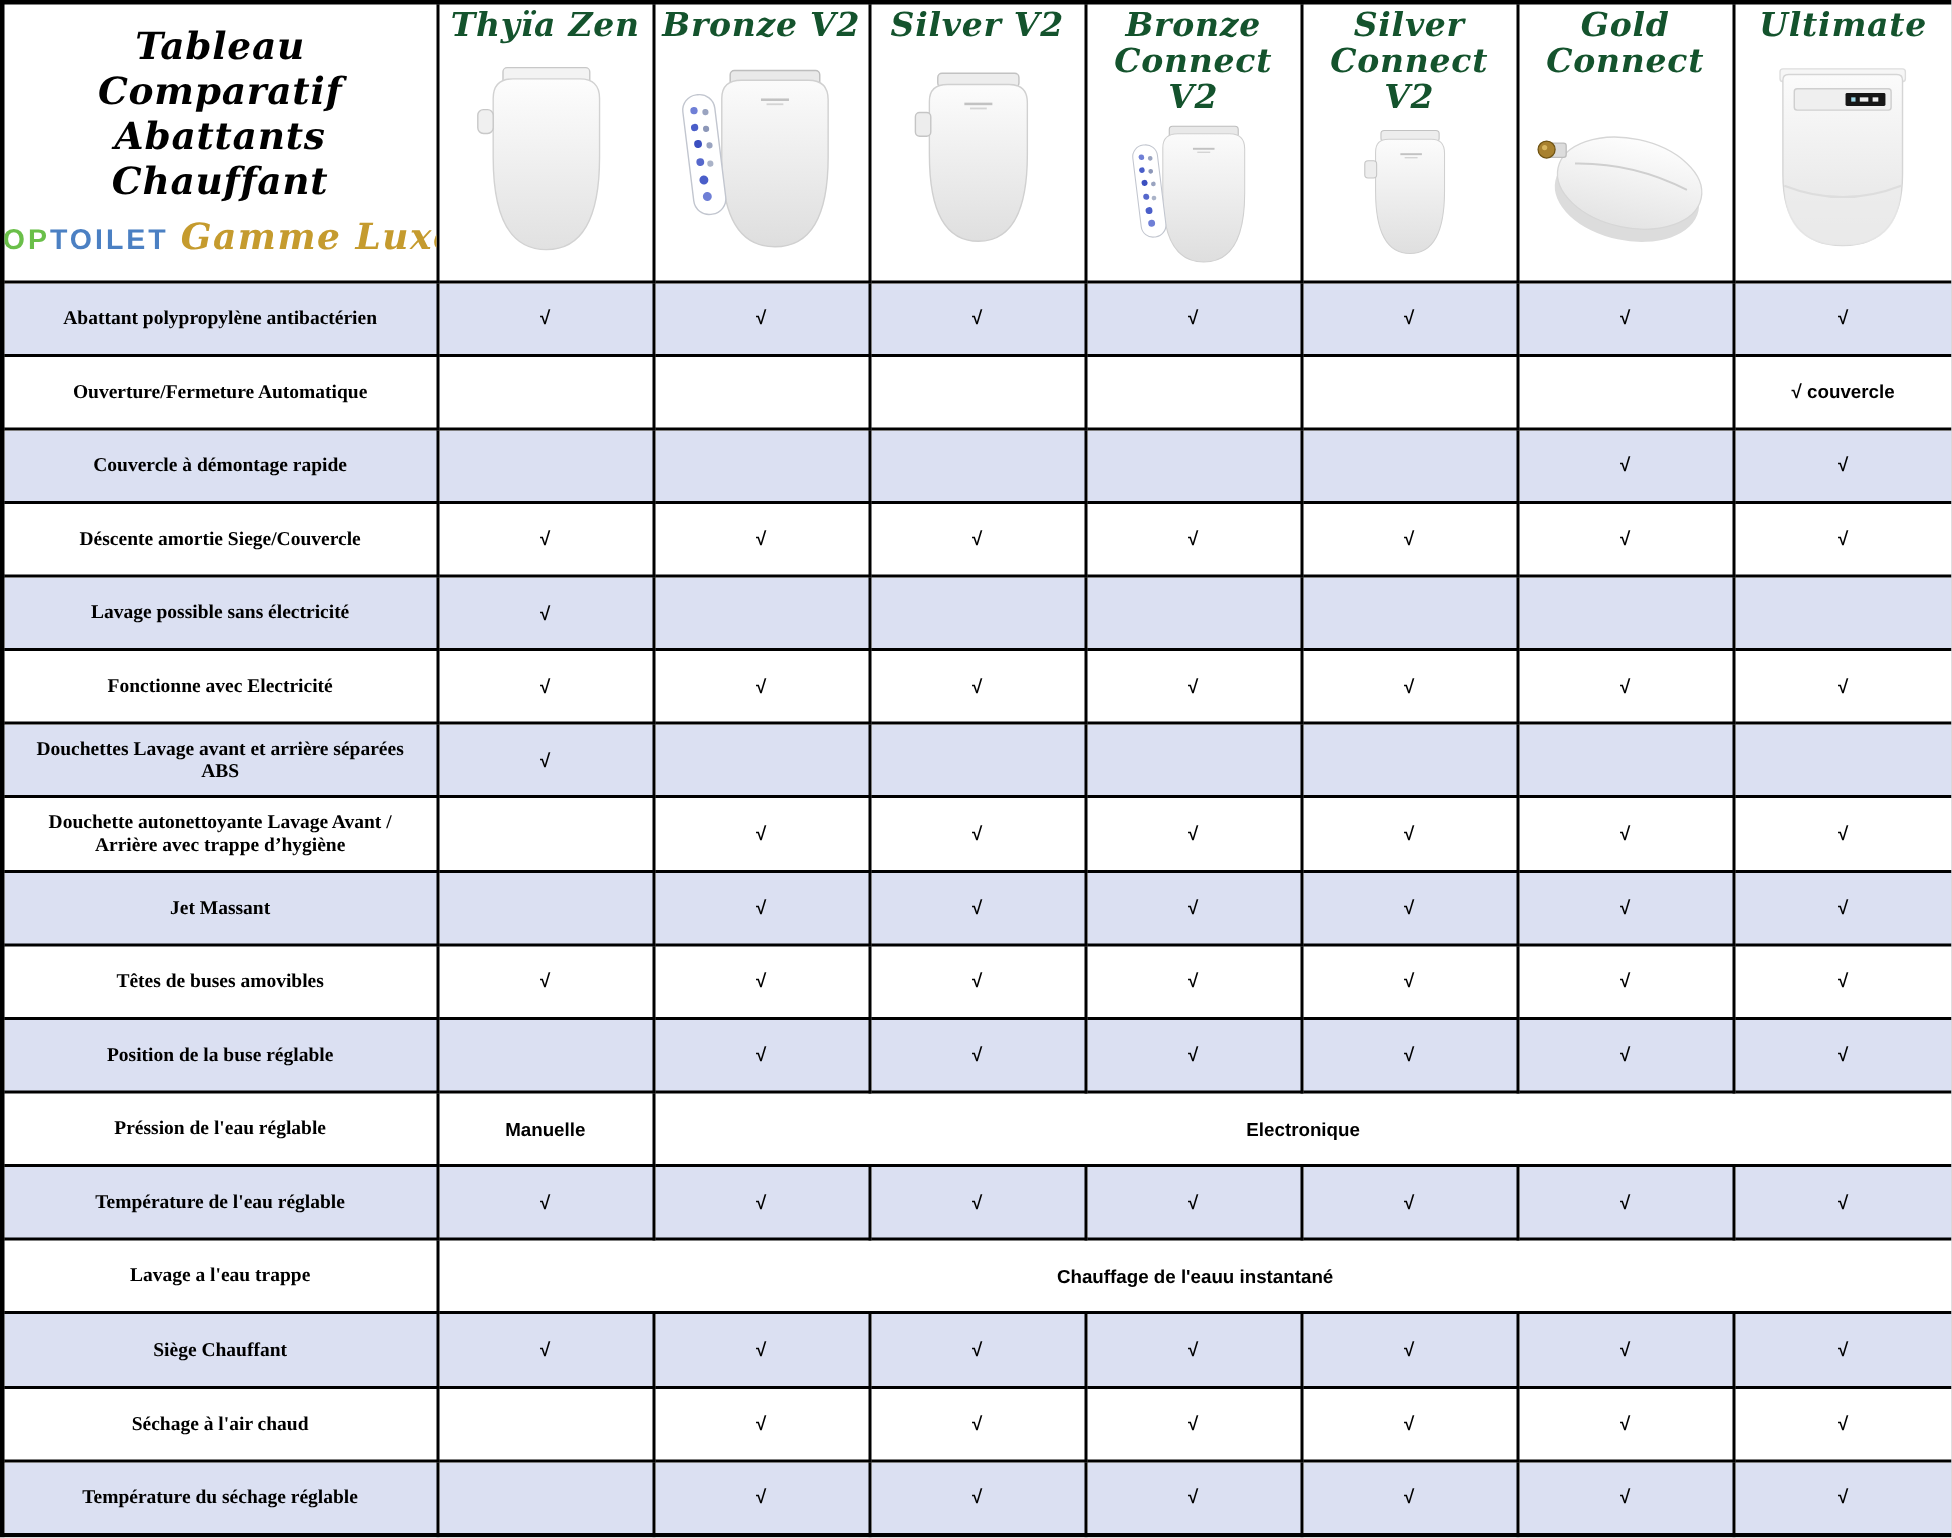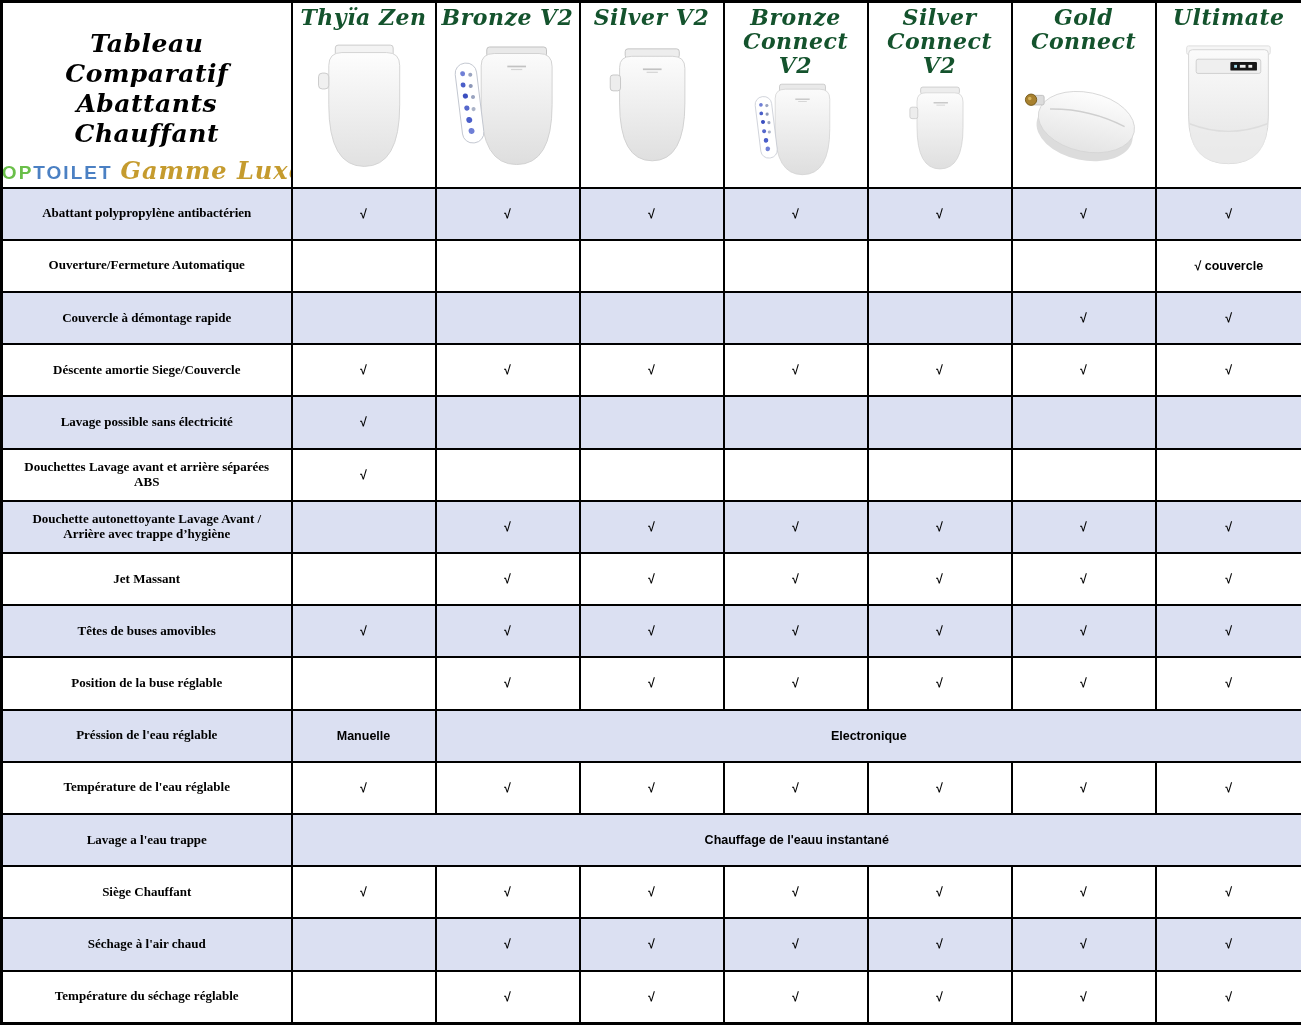--- a/index.html
+++ b/index.html
@@ -12,21 +12,21 @@
     width:1301px; height:1025px;
     border:3px solid #000;
   }
   .cmp th, .cmp td { border:2px solid #000; overflow:hidden; }
 
   
   .cmp thead tr { height:186px; }
   .cmp th { background:#fff; vertical-align:top; padding:0; }
   .title-cell-inner {
     height:182px; display:flex; flex-direction:column;
-    justify-content:flex-end; align-items:center; padding:0 6px;
+    justify-content:center; align-items:center; padding:0 6px;
   }
   .title-line {
     font-family:"DejaVu Serif", serif; font-style:italic; font-weight:700;
     font-size:25px; line-height:1.2; text-align:center; word-spacing:7px;
     letter-spacing:0.5px;
   }
   .brand-line { margin-top:7px; text-align:center; white-space:nowrap; }
   .brand-top, .brand-toilet {
     font-family:"Liberation Sans", sans-serif; font-weight:700;
     font-size:19px; letter-spacing:2px;
@@ -308,20 +308,30 @@
           <td class="rowlabel">Lavage possible sans électricité</td>
           <td class="cell">√</td>
           <td class="cell"></td>
           <td class="cell"></td>
           <td class="cell"></td>
           <td class="cell"></td>
           <td class="cell"></td>
           <td class="cell"></td>
         </tr>
         <tr>
+          <td class="rowlabel">Fonctionne avec Electricité</td>
+          <td class="cell">√</td>
+          <td class="cell">√</td>
+          <td class="cell">√</td>
+          <td class="cell">√</td>
+          <td class="cell">√</td>
+          <td class="cell">√</td>
+          <td class="cell">√</td>
+        </tr>
+        <tr>
           <td class="rowlabel">Douchettes Lavage avant et arrière séparées ABS</td>
           <td class="cell">√</td>
           <td class="cell"></td>
           <td class="cell"></td>
           <td class="cell"></td>
           <td class="cell"></td>
           <td class="cell"></td>
           <td class="cell"></td>
         </tr>
         <tr>

